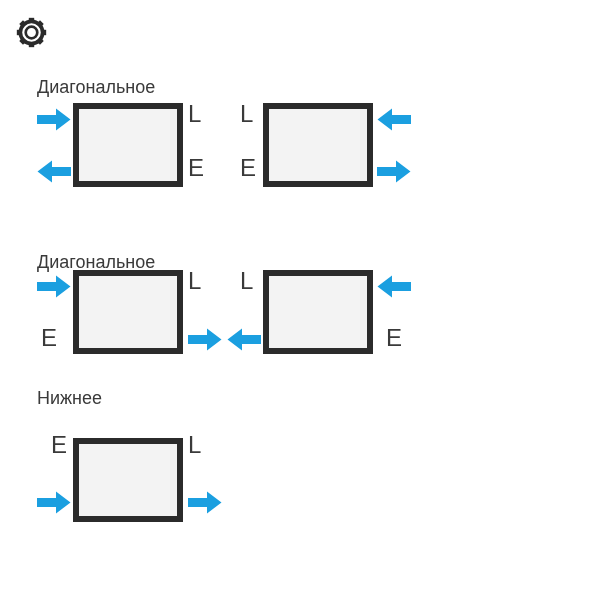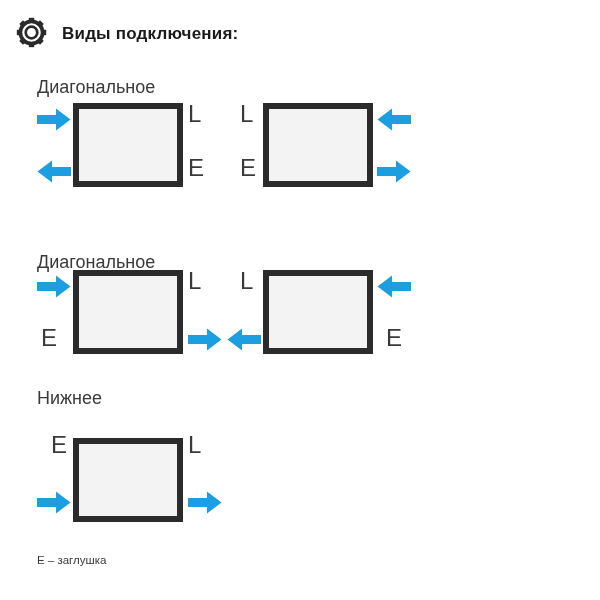--- a/index.html
+++ b/index.html
@@ -75,21 +75,20 @@
         <rect x="24.2" y="12.4" width="5" height="5.2"></rect>
         <rect x="12.4" y="0.8" width="5.2" height="5" transform="rotate(45 15 15)"></rect>
         <rect x="12.4" y="0.8" width="5.2" height="5" transform="rotate(-45 15 15)"></rect>
         <rect x="12.4" y="24.2" width="5.2" height="5" transform="rotate(45 15 15)"></rect>
         <rect x="12.4" y="24.2" width="5.2" height="5" transform="rotate(-45 15 15)"></rect>
       </g>
       <circle class="stroke" cx="15" cy="15" r="10.8" stroke-width="3.6"></circle>
       <circle class="stroke" cx="15" cy="15" r="5.6" stroke-width="2.6"></circle>
     </svg>
   </div>
-  <div class="abs title">Виды подключения:</div>
 
   <div>
     <div class="abs section-label" style="top:77px">Диагональное</div>
 
     <div>
       <div class="abs box" style="left:73px;top:103px"></div>
       <div class="abs arrow right" style="left:37px;top:108px">
         <svg viewBox="0 0 34 23">
             <polygon points="0,7 19,7 19,0.5 33.5,11.5 19,22.5 19,16 0,16"></polygon>
           </svg>
@@ -170,16 +169,15 @@
       </div>
       <div class="abs arrow right" style="left:188px;top:491px">
         <svg viewBox="0 0 34 23">
             <polygon points="0,7 19,7 19,0.5 33.5,11.5 19,22.5 19,16 0,16"></polygon>
           </svg>
       </div>
     </div>
   </div>
 
   <div class="abs legend">
-    <div>E – заглушка</div>
   </div>
 
 </div>
 
 </body></html>

